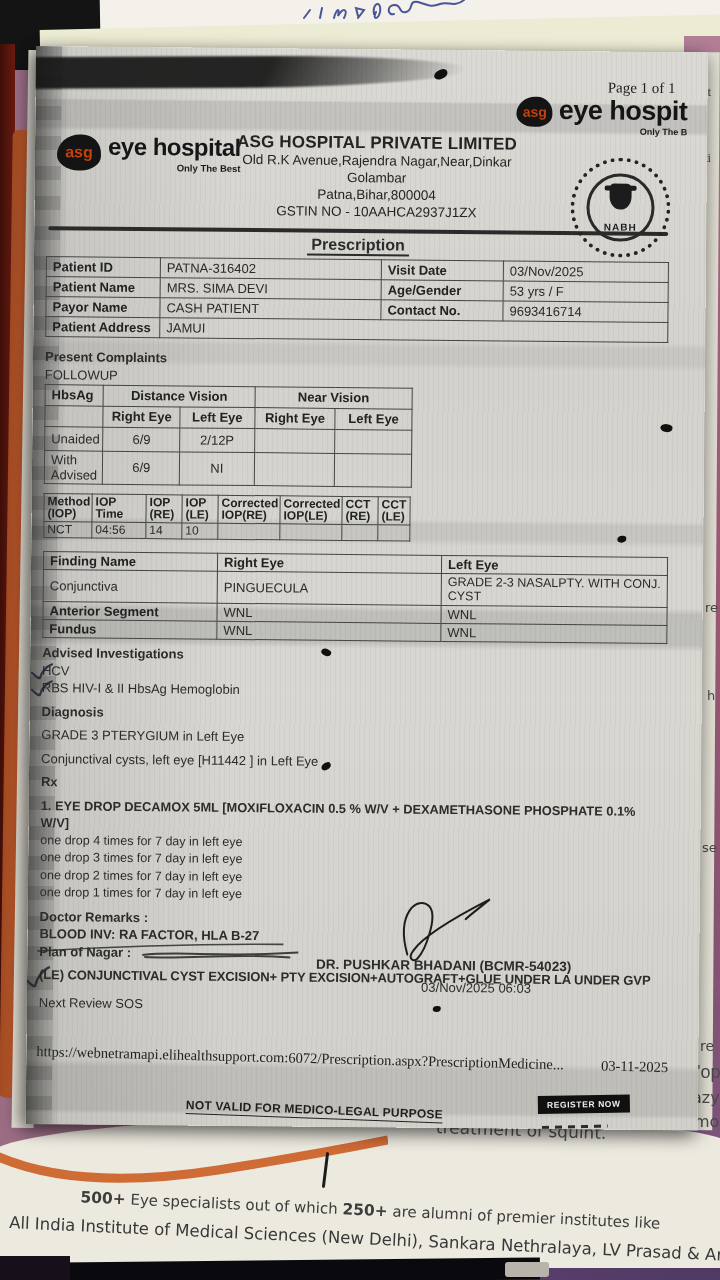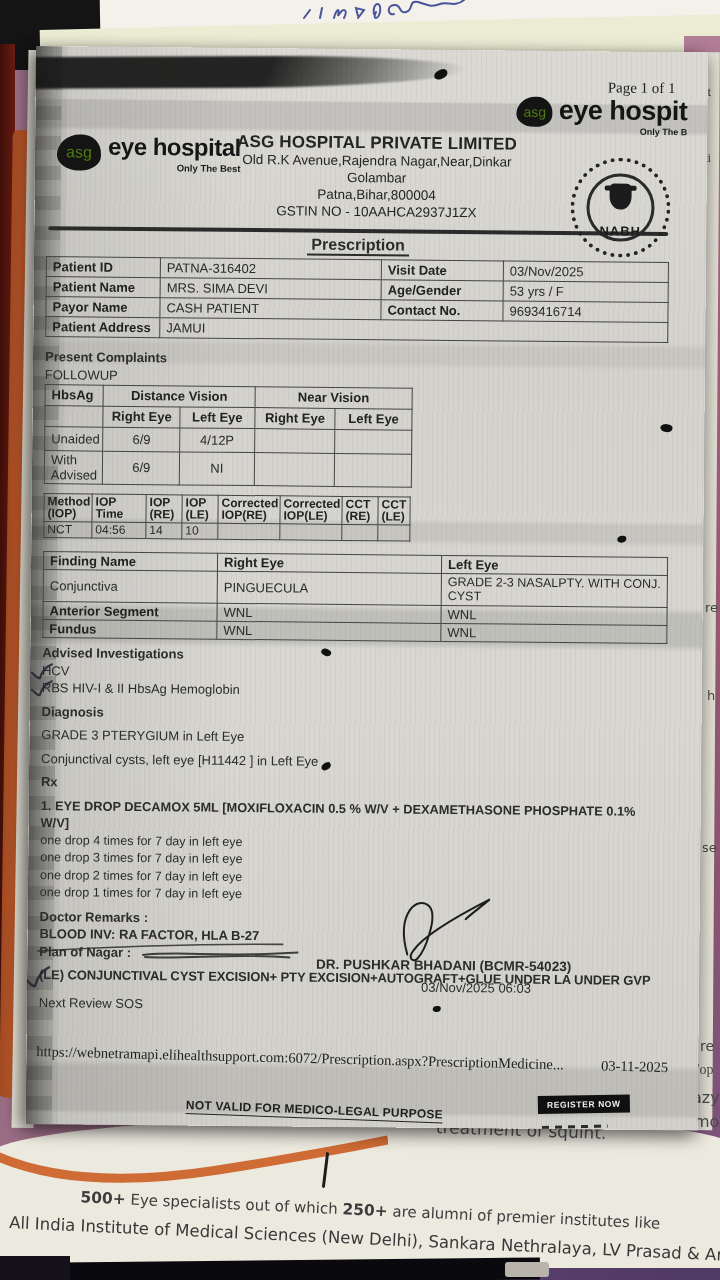--- a/index.html
+++ b/index.html
@@ -17,21 +17,21 @@
   .bg-orange{left:6px;top:130px;width:26px;height:968px;background:linear-gradient(90deg,#a04a22,#c05a2c 60%,#a8552e);transform:rotate(.8deg);border-radius:6px;}
   .bg-sheet-left{left:20px;top:50px;width:22px;height:1078px;background:#e9e6db;transform:rotate(.9deg);}
   .bg-sheet-right{left:628px;top:52px;width:88px;height:1078px;background:#e2dfd4;transform:rotate(.4deg);}
 
   .frag{position:absolute;color:#4a4a4a;font-size:13px;font-family:"Liberation Serif",serif;z-index:9;}
   .f1{left:704px;top:84px;} .f2{left:704px;top:150px;}
   .f3{left:705px;top:600px;font-family:"DejaVu Sans",sans-serif;}
   .f4{left:707px;top:688px;font-family:"DejaVu Sans",sans-serif;}
   .f5{left:702px;top:840px;font-family:"DejaVu Sans",sans-serif;}
   .f6{left:700px;top:1038px;font-size:14px;font-family:"DejaVu Sans",sans-serif;}
-  .f7{left:697px;top:1062px;font-size:14px;font-family:Liberation Serif, serif;}
+  .f7{left:697px;top:1062px;font-size:18px;font-family:Liberation Sans, sans-serif;}
   .f8{left:692px;top:1088px;font-size:16px;font-family:"DejaVu Sans",sans-serif;}
   .f9{left:694px;top:1112px;font-size:16px;font-family:"DejaVu Sans",sans-serif;}
 
   
   .banner{position:absolute;left:-12px;top:1116px;width:744px;height:152px;background:#ece9df;
      border-top-left-radius:55% 40px;border-top-right-radius:45% 30px;z-index:8;}
   .banner-curve{position:absolute;left:0;top:14px;width:400px;height:60px;}
   .banner-text{position:absolute;left:0;top:0;width:100%;transform:rotate(2.6deg);transform-origin:left top;
      color:#3d3d3d;font-family:"DejaVu Sans",sans-serif;}
   .banner-l1{position:absolute;left:96px;top:68px;font-size:15px;white-space:nowrap;}
@@ -75,38 +75,38 @@
   .b5{left:292px;top:714px;width:10px;height:7px;transform:rotate(-25deg);}
   .b6{left:406px;top:956px;width:8px;height:6px;}
 
   .content{position:absolute;left:12px;right:36px;top:0;z-index:3;}
 
   .hdr-zone{position:relative;height:178px;}
   .page-num{position:absolute;right:-4px;top:28px;font-family:"Liberation Serif",serif;font-size:15px;color:#222;}
   .corner-logo{position:absolute;right:-16px;top:46px;display:flex;align-items:flex-start;gap:6px;}
   .corner-logo .lg-txt{font-size:27px;font-weight:bold;color:#151515;letter-spacing:-.5px;line-height:1;}
   .corner-logo .lg-tag{font-size:9px;font-weight:bold;color:#1a1a1a;text-align:right;margin-top:2px;}
-  .asg-head{background:#141414;color:#4d7c0f;display:flex;align-items:center;justify-content:center;
-     font-weight:normal;border-radius:55% 45% 48% 52%/60% 55% 42% 45%;}
+  .asg-head{background:#141414;color:#c2410c;display:flex;align-items:center;justify-content:center;
+     font-weight:bold;border-radius:55% 45% 48% 52%/60% 55% 42% 45%;}
   .asg-sm{width:36px;height:30px;font-size:14px;}
   .asg-lg{width:44px;height:36px;font-size:16px;}
   .main-logo{position:absolute;left:10px;top:88px;display:flex;align-items:flex-start;gap:7px;}
   .main-logo .lg-txt{font-size:24px;font-weight:bold;color:#161616;letter-spacing:-.5px;line-height:1;}
   .main-logo .lg-tag{font-size:9.5px;font-weight:bold;color:#1a1a1a;text-align:right;margin-top:3px;}
   .hosp-center{position:absolute;left:180px;width:300px;top:84px;text-align:center;color:#242424;}
   .hosp-name{font-size:17px;font-weight:bold;letter-spacing:.2px;}
   .hosp-addr{font-size:13.5px;line-height:1.25;}
   .nabh{position:absolute;right:0;top:106px;width:92px;height:92px;border-radius:50%;
      border:4px dotted #242424;display:flex;align-items:center;justify-content:center;}
   .nabh-inner{width:62px;height:62px;border-radius:50%;border:3px solid #2a2a2a;position:relative;
      display:flex;align-items:flex-end;justify-content:center;}
   .nabh-glyph{position:absolute;top:7px;left:50%;transform:translateX(-50%);width:22px;height:26px;
      background:#1c1c1c;border-radius:20% 20% 50% 50%;}
   .nabh-glyph::before{content:"";position:absolute;left:-5px;top:2px;width:32px;height:5px;background:#1c1c1c;border-radius:2px;}
-  .nabh-txt{font-size:13px;font-weight:bold;color:#1c1c1c;letter-spacing:1px;}
+  .nabh-txt{font-size:10px;font-weight:bold;color:#1c1c1c;letter-spacing:1px;margin-bottom:6px;}
 
   .rule{height:3.5px;background:#2b2b2b;margin:2px 2px 0 2px;border-radius:2px;}
   .rx-title{text-align:center;font-size:16px;font-weight:bold;margin:3px 0 5px 0;}
   .rx-title span{border-bottom:2px solid #2b2b2b;padding:0 4px 1px 4px;margin-top:32px;}
 
   table{border-collapse:collapse;table-layout:fixed;}
   .tbl{border:1.5px solid #3f3f3f;}
   .tbl td{border:1.3px solid #454545;font-size:13px;padding:1px 6px;color:#2b2b2b;overflow:hidden;white-space:nowrap;}
   .tbl .wrap{white-space:normal;}
   .tbl .b{font-weight:bold;color:#222;}
@@ -292,21 +292,21 @@
         <tr>
           <td></td>
           <td class="b c">Right Eye</td>
           <td class="b c">Left Eye</td>
           <td class="b c">Right Eye</td>
           <td class="b c">Left Eye</td>
         </tr>
         <tr style="height:24px">
           <td>Unaided</td>
           <td class="c">6/9</td>
-          <td class="c">4/12P</td>
+          <td class="c">2/12P</td>
           <td class="c"></td>
           <td class="c"></td>
         </tr>
         <tr style="height:32px">
           <td class="wrap">With Advised</td>
           <td class="c">6/9</td>
           <td class="c">NI</td>
           <td class="c"></td>
           <td class="c"></td>
         </tr>

